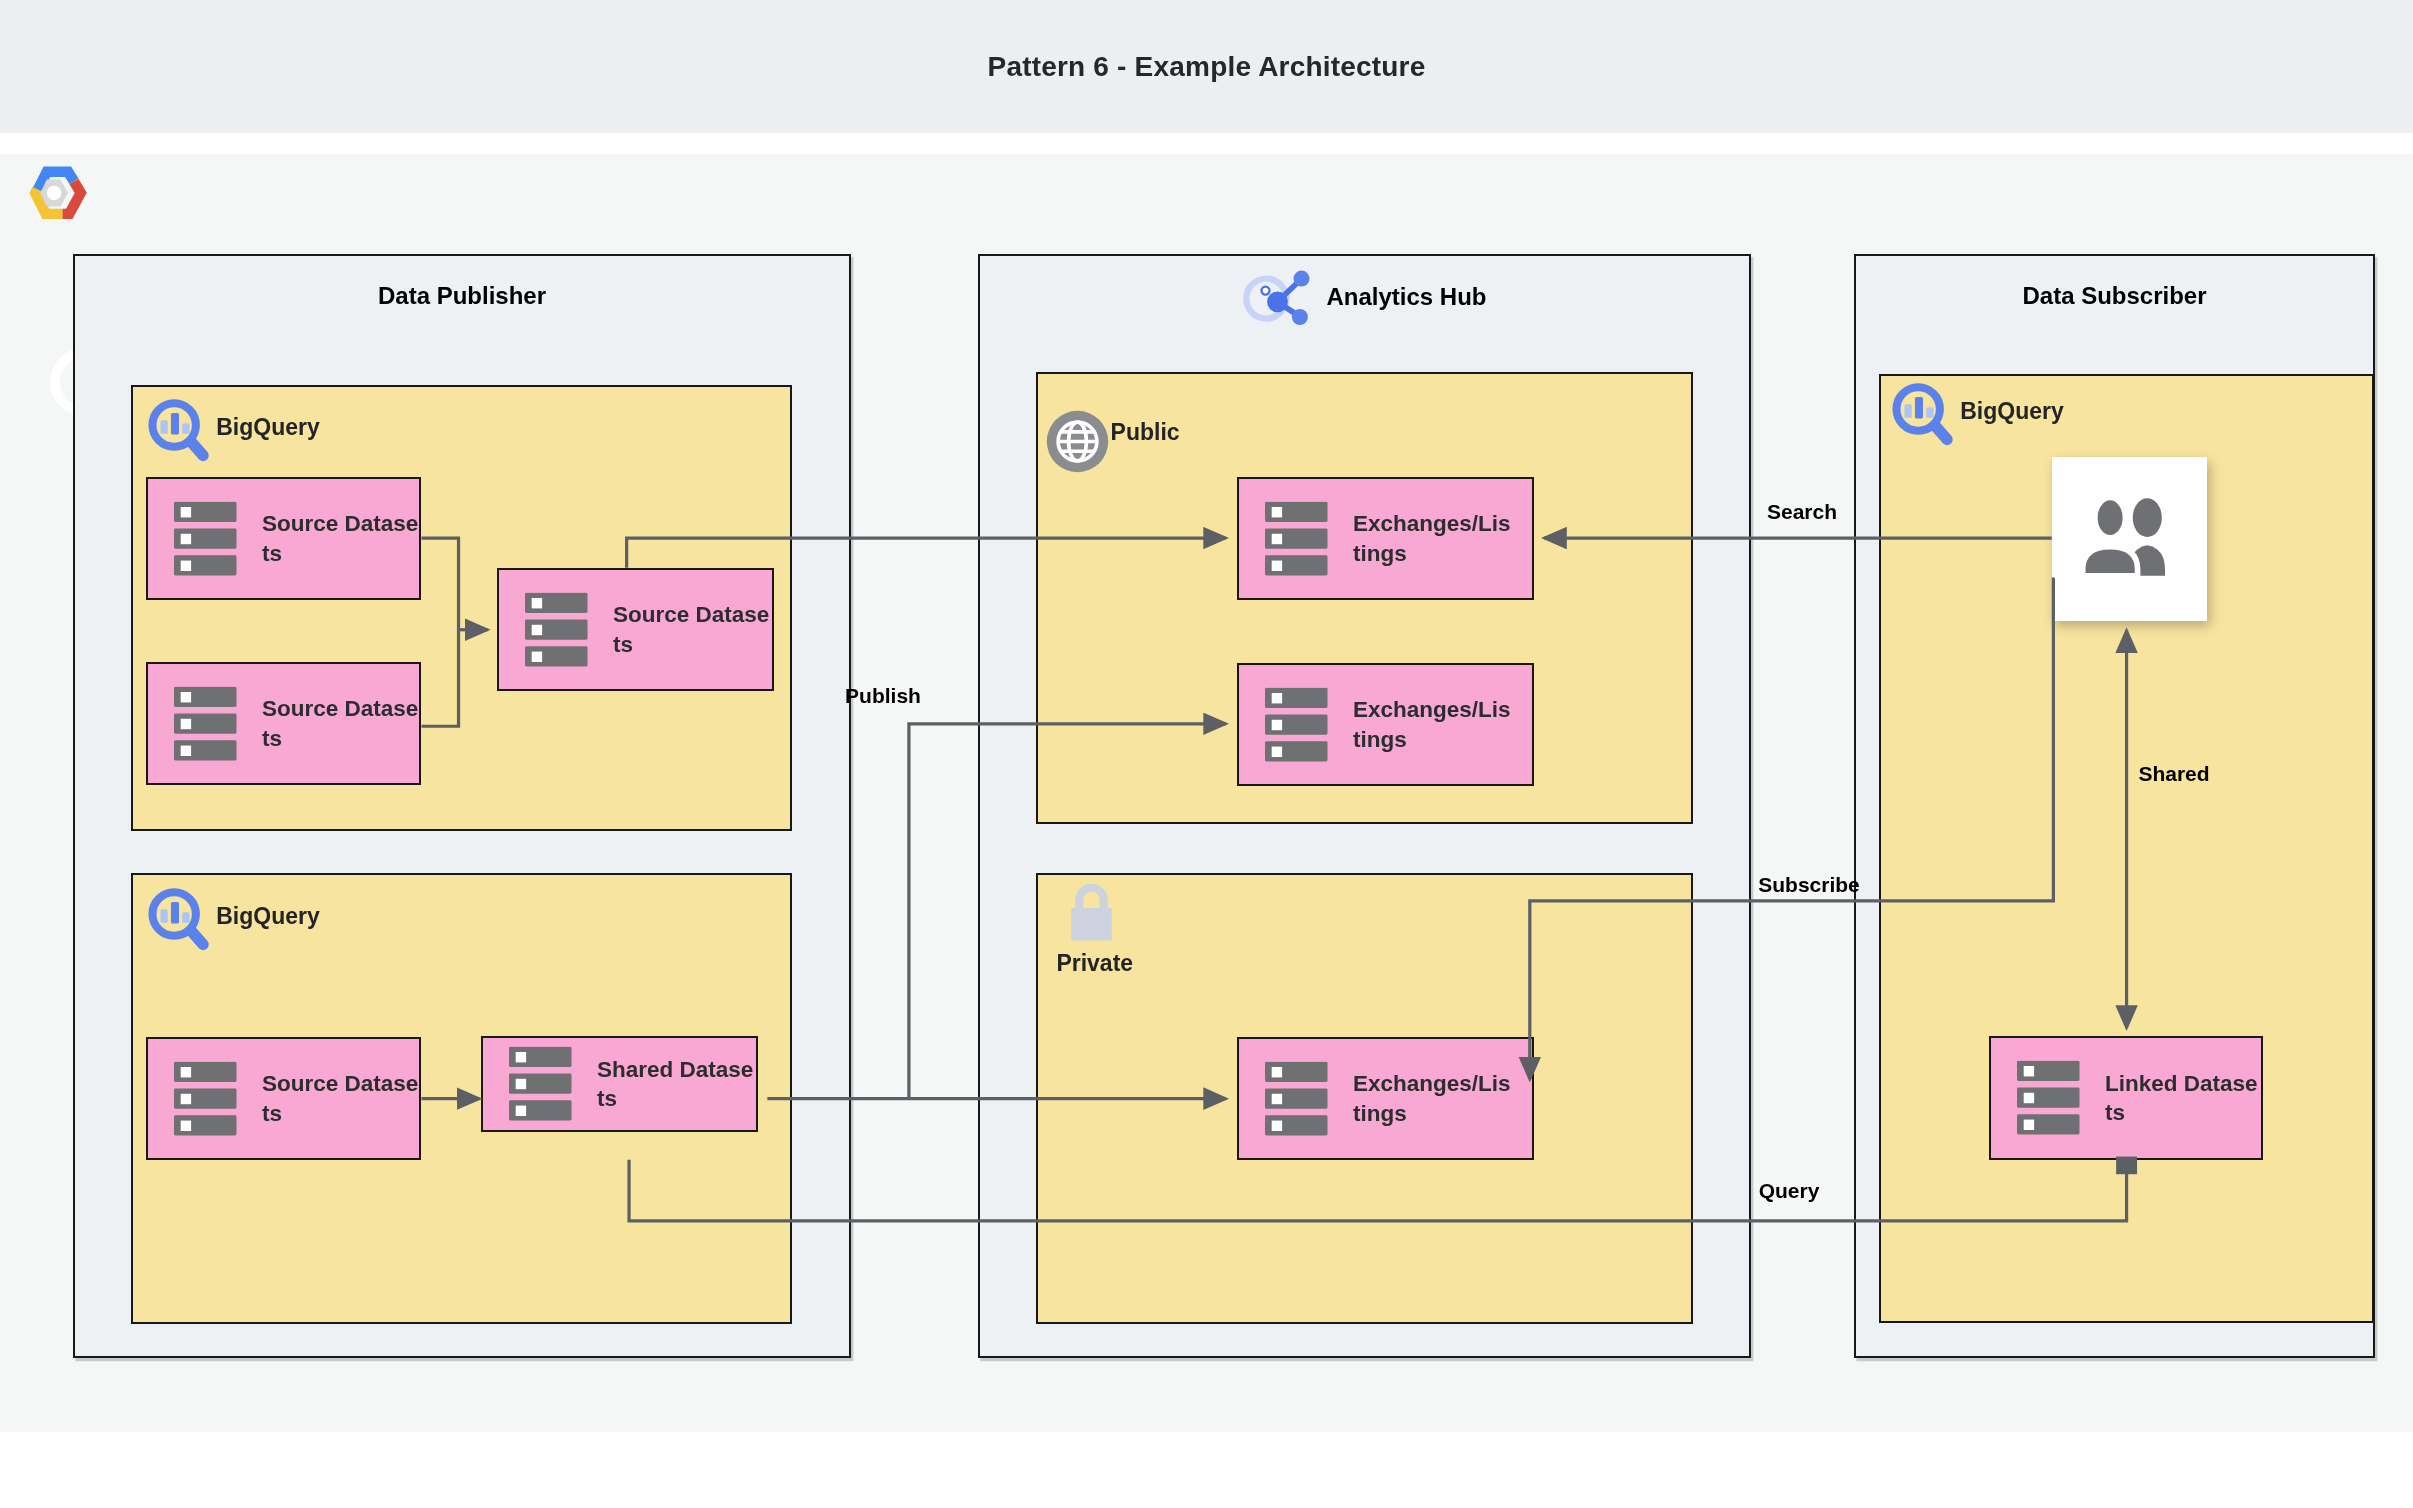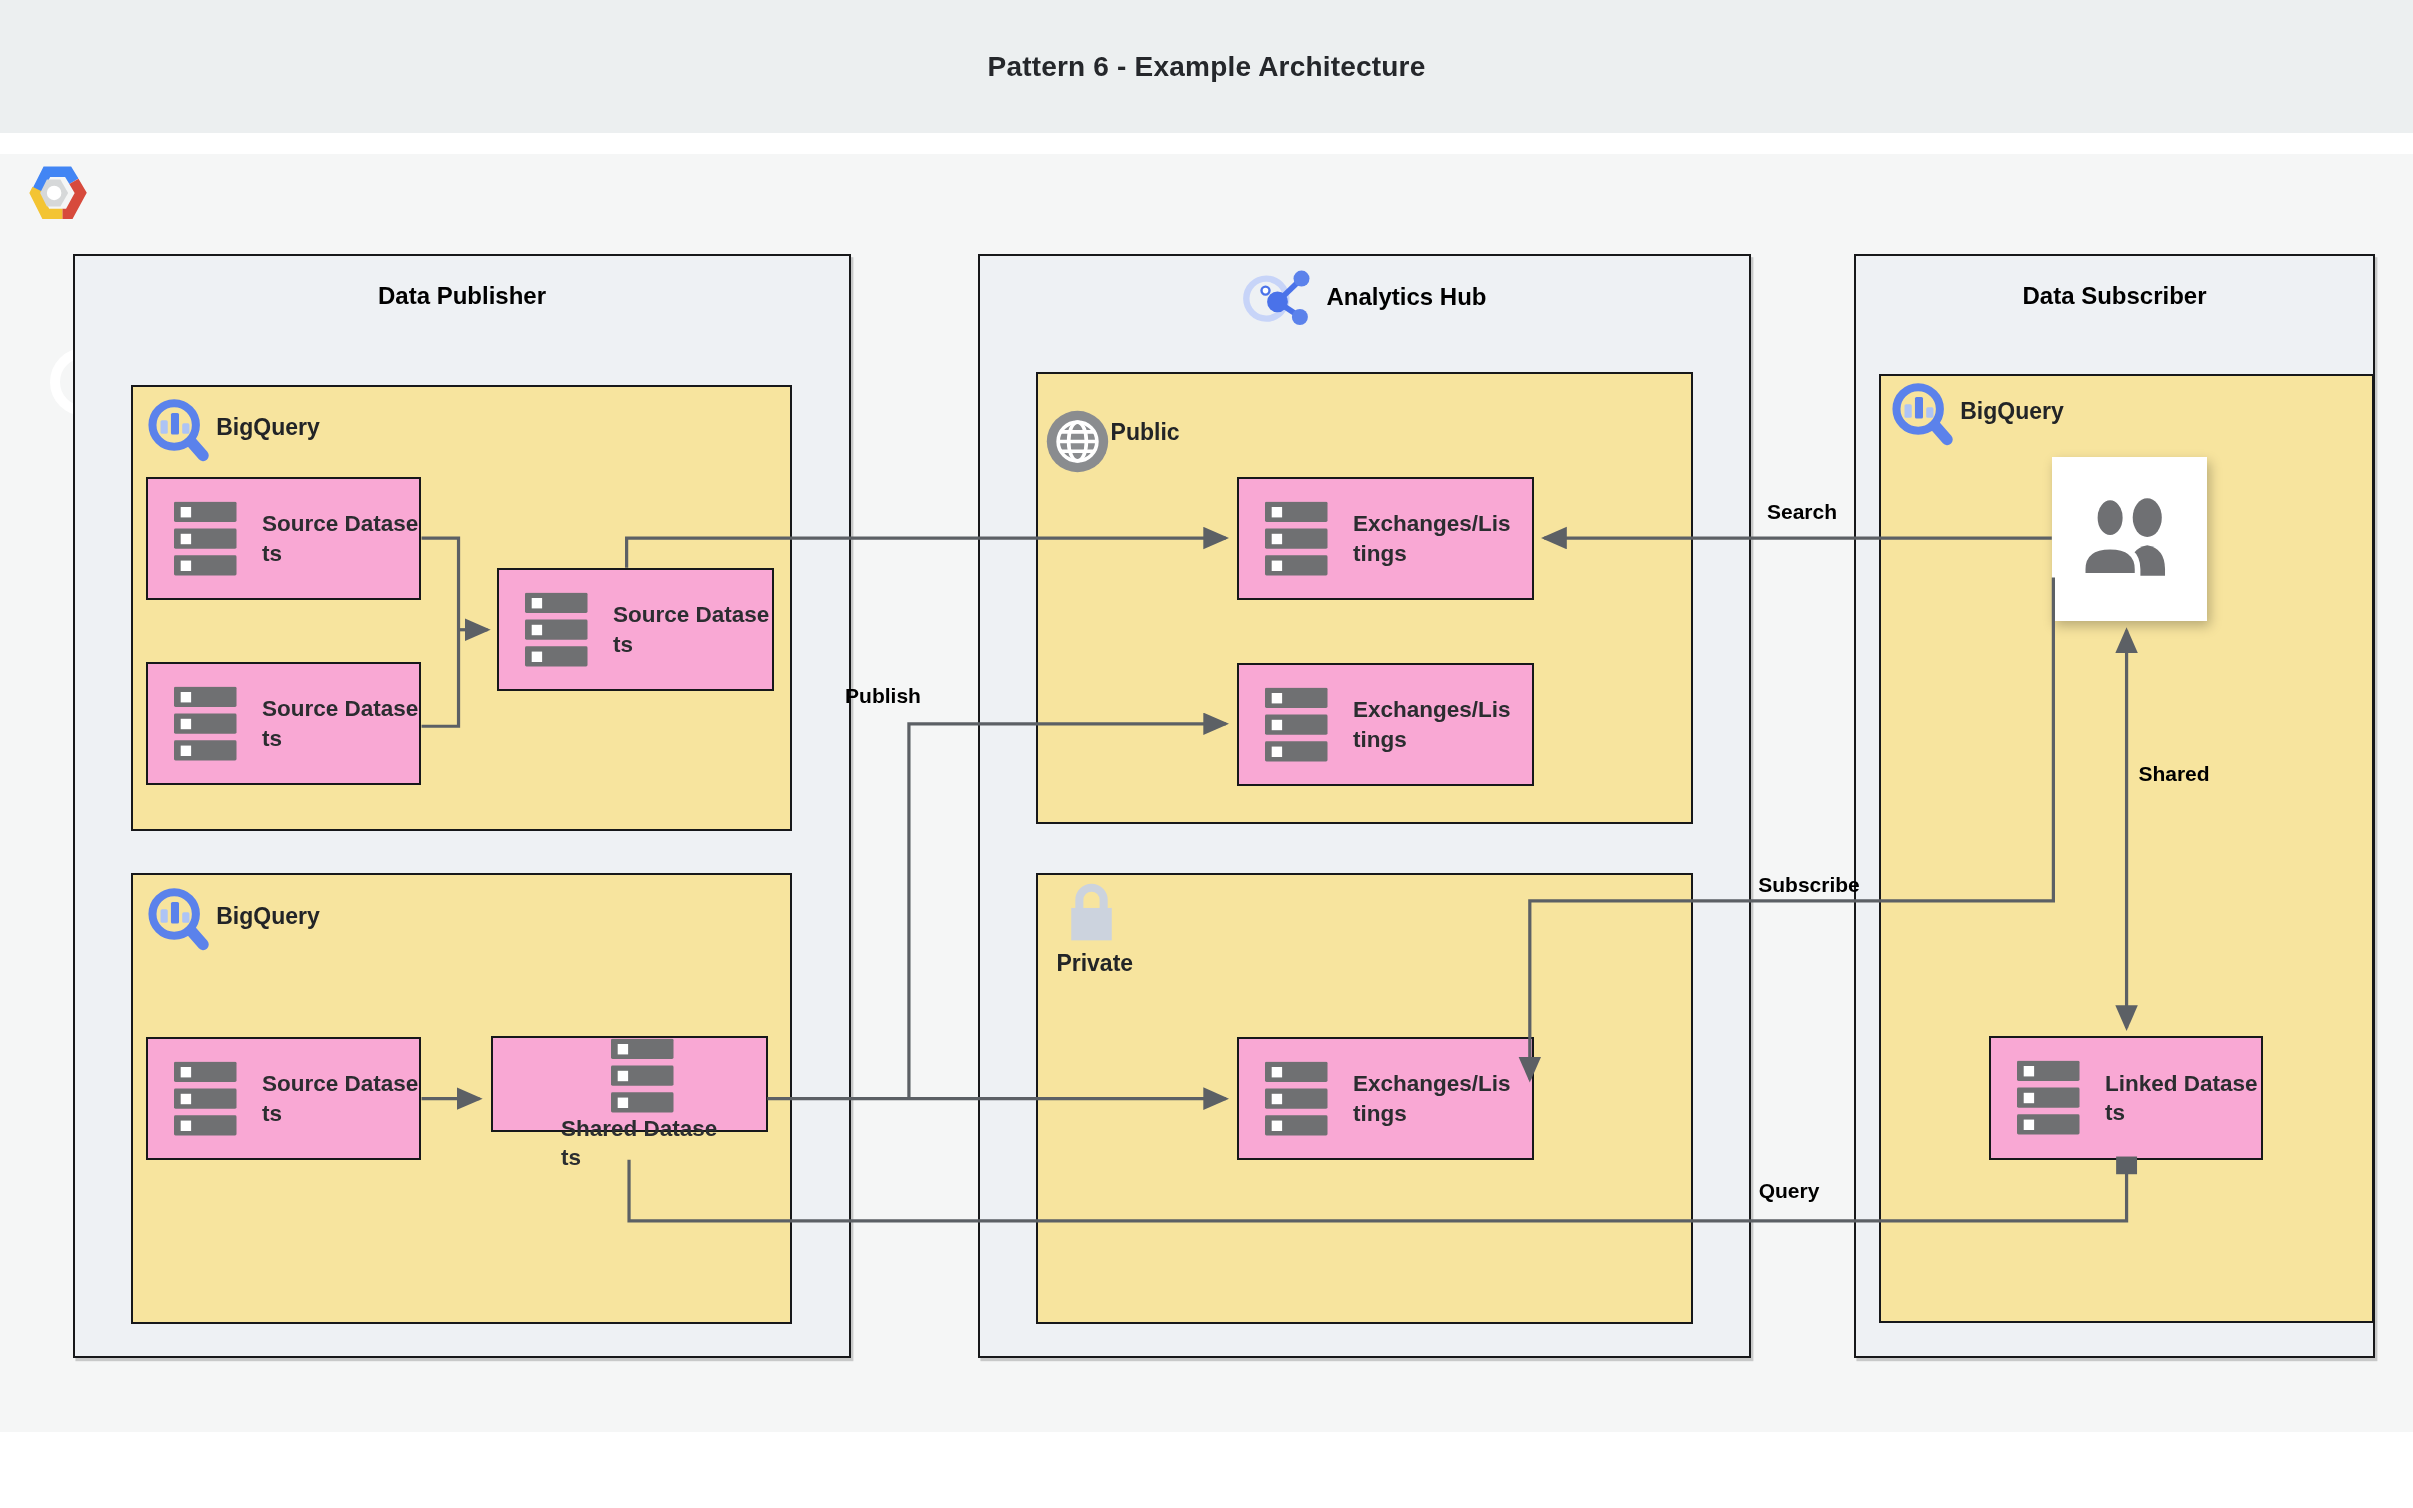--- a/index.html
+++ b/index.html
@@ -175,21 +175,21 @@
       <use href="#ds-icon"></use>
     </svg>
   <span class="node-label">Source Datasets</span>
 </div>
 <div class="abs node-box" style="left:146px;top:1037px;width:275px;height:123px;">
   <svg class="node-icon" width="64" height="76" viewBox="0 0 80 94">
       <use href="#ds-icon"></use>
     </svg>
   <span class="node-label">Source Datasets</span>
 </div>
-<div class="abs node-box" style="left:491px;top:1036px;width:277px;height:96px;flex-direction:column;">
+<div class="abs node-box" style="left:481px;top:1036px;width:277px;height:96px;">
   <svg class="node-icon" width="64" height="76" viewBox="0 0 80 94">
       <use href="#ds-icon"></use>
     </svg>
   <span class="node-label">Shared Datasets</span>
 </div>
 <div class="abs node-box" style="left:1237px;top:477px;width:297px;height:123px;">
   <svg class="node-icon" width="64" height="76" viewBox="0 0 80 94">
       <use href="#ds-icon"></use>
     </svg>
   <span class="node-label">Exchanges/Listings</span>

